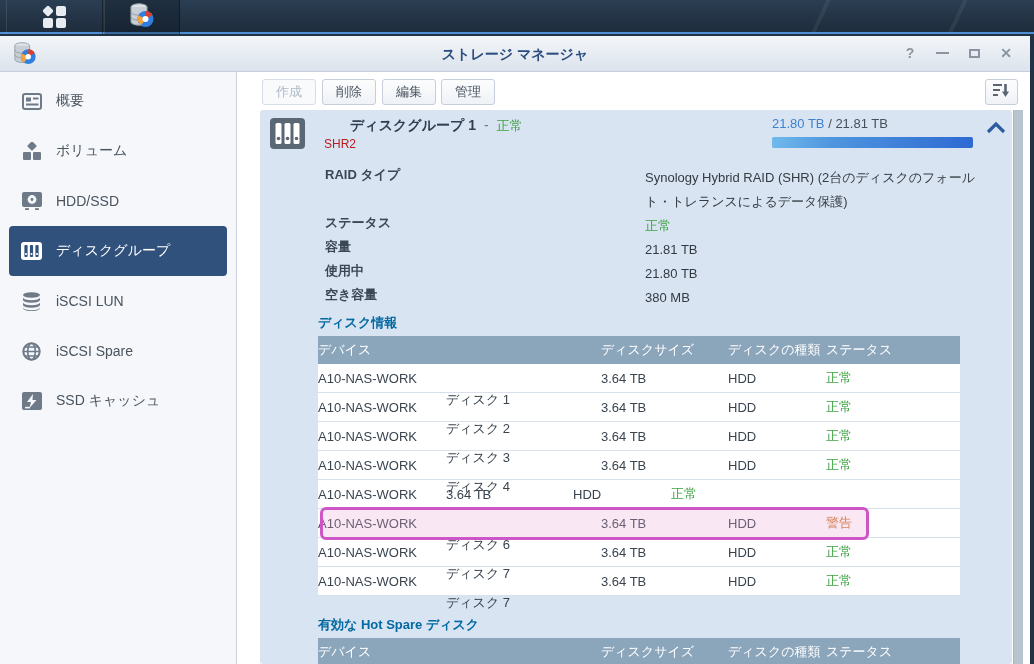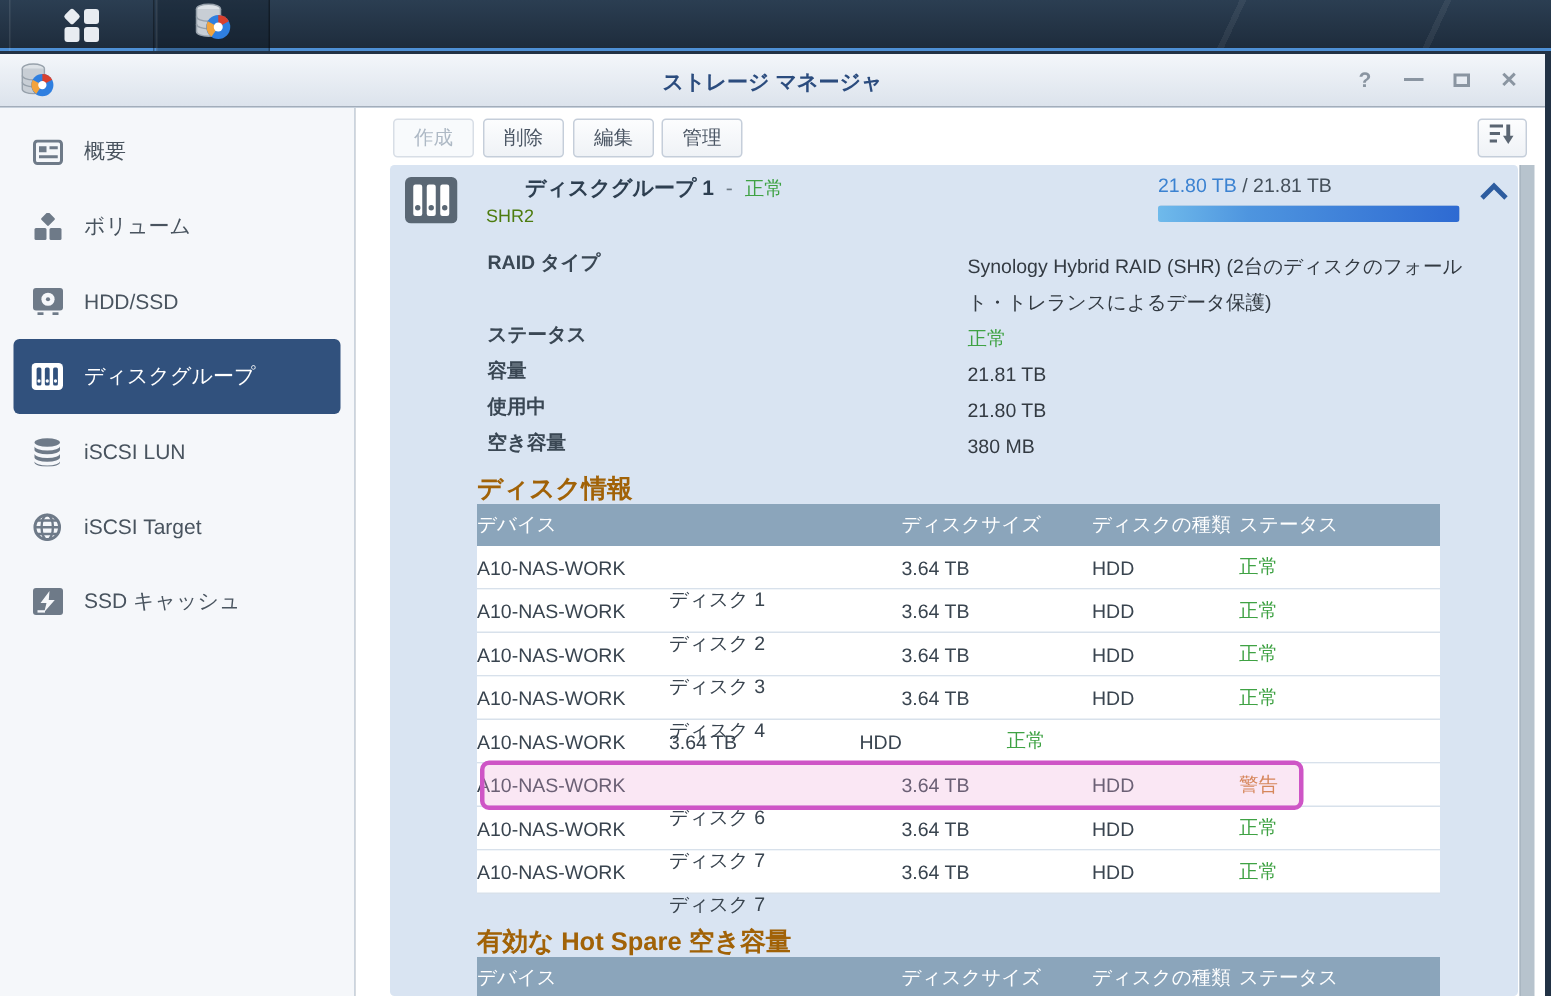--- a/index.html
+++ b/index.html
@@ -60,37 +60,37 @@
               background:linear-gradient(#FCFDFE,#EFF2F6); cursor:pointer; }
 
   
   .panel { position:absolute; left:23px; top:38px; width:752px; height:554px;
            background:#D9E4F2; border-radius:3px; }
   .dg-icon { position:absolute; left:10px; top:8px; }
   .dg-title { position:absolute; left:56px; top:7px; font-size:14px; color:#2E3F51; white-space:nowrap;margin-left:34px; }
   .dg-title .name { font-weight:bold; }
   .dg-title .sep { color:#6E7A86; margin:0 4px; }
   .dg-title .ok { color:#3FA244; font-size:13px; }
-  .dg-sub { position:absolute; left:64px; top:27px; font-size:12px; color:#4d7c0f; }
+  .dg-sub { position:absolute; left:64px; top:27px; font-size:12px; color:#b91c1c; }
 
   .usage-text { position:absolute; left:512px; top:6px; font-size:13px; white-space:nowrap; }
   .usage-text .used { color:#3B82D1; }
   .usage-text .rest { color:#45505B; }
   .usage-bar { position:absolute; left:512px; top:27px; width:201px; height:11px;
                background:#B9CADD; border-radius:2px; overflow:hidden; }
   .usage-fill { height:100%; background:linear-gradient(90deg,#6FBAEB,#4E95DF 30%,#2E6AD2); }
   .collapse-btn { position:absolute; left:726px; top:11px; width:22px; height:16px; cursor:pointer; }
 
   .d-label { position:absolute; left:65px; font-size:13px; font-weight:bold; color:#3A4754; white-space:nowrap; }
   .d-value { position:absolute; left:385px; width:338px; font-size:13px; color:#333A42; line-height:24px;
              overflow-wrap:anywhere; }
   .d-value.ok { color:#3FA244; }
   .r1 { top:56px; } .r2 { top:104px; } .r3 { top:128px; } .r4 { top:152px; } .r5 { top:176px; }
 
-  .sec-title { position:absolute; left:58px; font-size:17px; font-weight:bold; color:#a16207; white-space:nowrap; }
+  .sec-title { position:absolute; left:58px; font-size:13px; font-weight:bold; color:#0369a1; white-space:nowrap; }
   .st1 { top:204px; } .st2 { top:506px; }
 
   .dtable { position:absolute; left:58px; width:642px; font-size:13px; }
   .t1 { top:226px; } .t2 { top:528px; }
   .thead { display:flex; height:28px; background:#8BA5BB; color:#FFFFFF; align-items:center; }
   .col { padding-left:0; white-space:nowrap; overflow:hidden; }
   .c0 { width:128px; } .c1 { width:155px;margin-top:44px; } .c2 { width:127px; } .c3 { width:98px; } .c4 { width:134px; }
   .trow { display:flex; height:29px; background:#FFFFFF; align-items:center;
           border-bottom:1px solid #D8E1EB; color:#39444F; cursor:default; }
   .trow .c4 { color:#3FA244; }
@@ -223,21 +223,21 @@
     </div>
 
     <div class="side-item">
       <span class="icon">
         <svg width="19" height="19" viewBox="0 0 19 19">
           <circle cx="9.5" cy="9.5" r="8.2" fill="none" stroke-width="2"></circle>
           <ellipse cx="9.5" cy="9.5" rx="3.8" ry="8.2" fill="none" stroke-width="1.6"></ellipse>
           <path d="M1.5 9.5 h16 M2.8 5 h13.4 M2.8 14 h13.4" fill="none" stroke-width="1.6"></path>
         </svg>
       </span>
-      <span class="lbl">iSCSI Target</span>
+      <span class="lbl">iSCSI Spare</span>
     </div>
 
 
     <div class="side-item">
       <span class="icon">
         <svg width="20" height="18" viewBox="0 0 20 18">
           <rect x="0" y="0" width="20" height="18" rx="2" stroke="none"></rect>
           <polygon class="ic-slot" points="11,2 5,10 9,10 7.5,16 14.5,8 10.5,8" stroke="none"></polygon>
           <rect class="ic-slot" x="3" y="14.8" width="5" height="1.6" stroke="none"></rect>
         </svg>
@@ -372,21 +372,21 @@
           <div class="col c0">A10-NAS-WORK</div>
           <div class="col c1">ディスク 7</div>
           <div class="col c2">3.64 TB</div>
           <div class="col c3">HDD</div>
           <div class="col c4">正常</div>
         </div>
       </div>
 
       <div class="highlight-box"></div>
 
-      <div class="sec-title st2">有効な Hot Spare 空き容量</div>
+      <div class="sec-title st2">有効な Hot Spare ディスク</div>
       <div class="dtable t2">
         <div class="thead">
           <div class="col c0">デバイス</div>
           <div class="col c1">番号</div>
           <div class="col c2">ディスクサイズ</div>
           <div class="col c3">ディスクの種類</div>
           <div class="col c4">ステータス</div>
         </div>
       </div>
 

